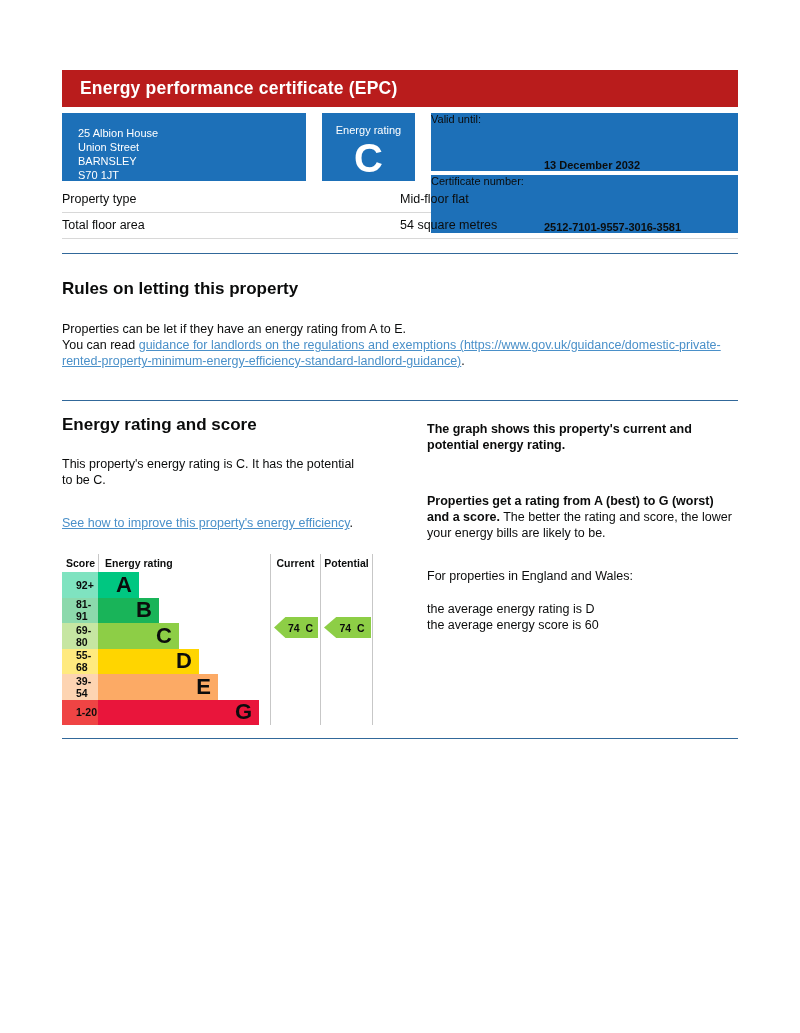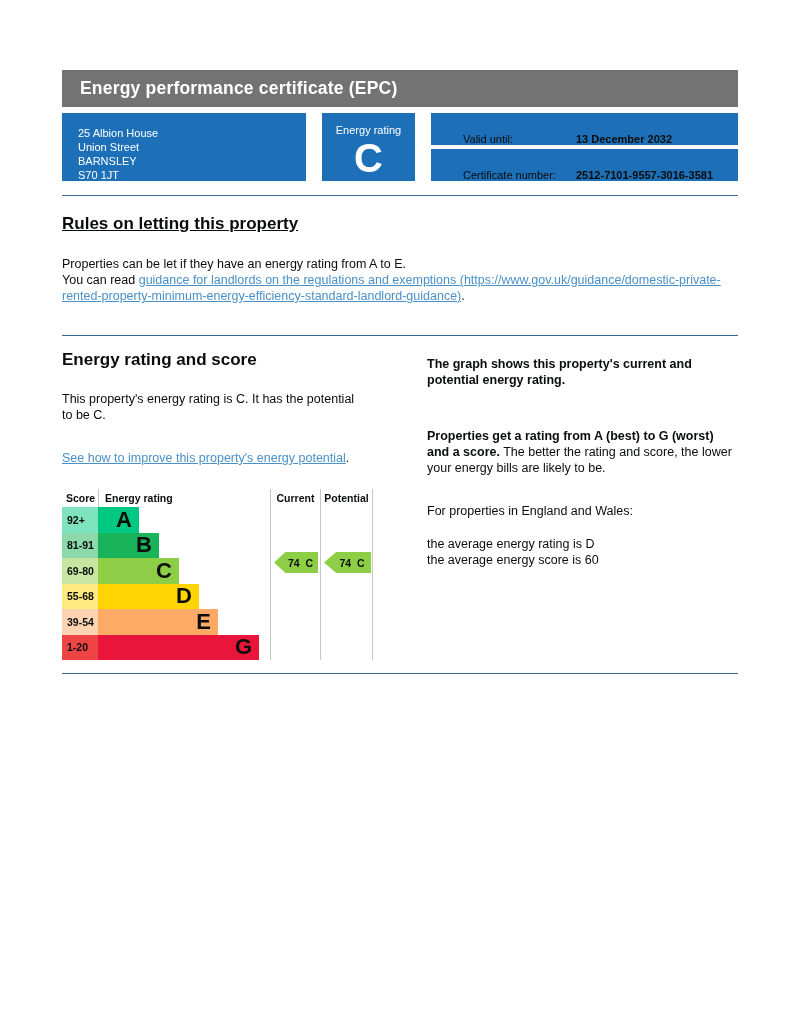--- a/index.html
+++ b/index.html
@@ -6,53 +6,53 @@
   html,body { background:#ffffff; }
   body {
     width:800px; height:1033px; position:relative;
     font-family:"Liberation Sans","DejaVu Sans",sans-serif;
     color:#0b0c0c; -webkit-font-smoothing:antialiased;
   }
   .page { width:676px; margin:70px 0 0 62px; }
 
   
   .title-bar {
-    background:#737373; color:#ffffff; height:37px;
+    background:#b91c1c; color:#ffffff; height:37px;
     display:flex; align-items:center; padding-left:18px;
     font-size:17.5px; font-weight:bold; letter-spacing:.2px;
   }
 
   
   .panels { display:flex; gap:16px; margin-top:6px; height:68px; }
   .panel { background:#1d70b8; color:#ffffff; }
   .panel-address { width:244px; padding:13px 0 0 16px; font-size:11px; line-height:14px; }
   .panel-rating { width:93px; text-align:center; padding-top:11px; }
   .panel-rating .rating-label { font-size:11px; }
   .panel-rating .rating-letter { font-size:40px; font-weight:bold; line-height:44px; }
   .panel-meta { flex:1; display:flex; flex-direction:column; gap:4px; background:transparent; }
   .panel-meta .meta-row {
-    background:#1d70b8; flex:1; display:flex; align-items:flex-end;
-    padding-left:32px; font-size:11px;
+    background:#1d70b8; flex:1; display:flex; align-items:flex-start;
+    padding-left:0; font-size:11px;
   }
   .meta-row .meta-label { width:113px; }
-  .meta-row .meta-value { font-weight:bold; }
+  .meta-row .meta-value { font-weight:bold;margin-top:46px; }
 
   
   .facts { margin-top:6px; }
   .fact-row { display:flex; padding:6px 0 6px 0; border-bottom:1px solid #d8d8d8; font-size:12.5px; line-height:13px; }
   .fact-label { width:338px; }
 
   hr.rule { border:none; border-top:1px solid #31689a; }
   .rule-1 { margin-top:14px; }
   .rule-2 { margin-top:31px; }
   .rule-3 { margin-top:13px; }
 
   
   h2.section-h { font-size:17px; line-height:20px; font-weight:bold; }
-  .rules-h { margin-top:18px;text-decoration:underline; }
+  .rules-h { margin-top:25px; }
   .para { font-size:12.5px; line-height:16px; }
   .rules-p1 { margin-top:22px; }
   .rules-p2 { }
   a.link { color:#4a90c9; text-decoration:underline; cursor:pointer; }
 
   
   .columns { display:flex; margin-top:14px; }
   .col-left { width:311px; }
   .col-right { width:311px; margin-left:54px; }
   .col-left .para { margin-top:21px; }
@@ -62,21 +62,21 @@
   .col-right .p3 { margin-top:27px; }
   .col-right .p4 { margin-top:17px; }
 
   
   .chart { margin-top:23px; width:311px; display:flex; font-size:10.5px; }
   .chart-bands { width:208px; }
   .chart-head { height:18px; display:flex; font-weight:bold; align-items:center; }
   .chart-bands .chart-head .h-score { width:36px; padding-left:4px; }
   .chart-bands .chart-head .h-rating { border-left:1px solid #c7c7c7; padding-left:6px; flex:1; align-self:stretch; display:flex; align-items:center; }
   .band-row { height:25.5px; display:flex; }
-  .band-score { width:36px; display:flex; align-items:center; padding-left:5px; font-weight:bold; }
+  .band-score { width:36px; display:flex; align-items:center; padding-left:14px; font-weight:bold; }
   .band-bar { display:flex; align-items:center; justify-content:flex-end; padding-right:7px; font-weight:bold; font-size:22px; line-height:22px; color:#0b0c0c; }
   .row-a .band-score{background:#7fe3c0} .row-a .band-bar{width:41px;background:#00c781}
   .row-b .band-score{background:#8cd9ac} .row-b .band-bar{width:61px;background:#19b459}
   .row-c .band-score{background:#c6e6a2} .row-c .band-bar{width:81px;background:#8dce46}
   .row-d .band-score{background:#ffea7f} .row-d .band-bar{width:101px;background:#ffd500}
   .row-e .band-score{background:#fdd4b2} .row-e .band-bar{width:120px;background:#fcaa65}
   .row-f .band-score{background:#f7bf91} .row-f .band-bar{width:140px;background:#ef8023}
   .row-g .band-score{background:#ef4444} .row-g .band-bar{width:161px;background:#e9153b}
   .chart-col { position:relative; border-left:1px solid #c7c7c7; }
   .chart-col .chart-head { justify-content:center; }
@@ -116,34 +116,44 @@
         <span class="meta-label">Valid until:</span>
         <span class="meta-value">13 December 2032</span>
       </div>
       <div class="meta-row">
         <span class="meta-label">Certificate number:</span>
         <span class="meta-value">2512-7101-9557-3016-3581</span>
       </div>
     </div>
   </div>
 
+  <div class="facts">
+    <div class="fact-row">
+      <span class="fact-label">Property type</span>
+      <span class="fact-value">Mid-floor flat</span>
+    </div>
+    <div class="fact-row">
+      <span class="fact-label">Total floor area</span>
+      <span class="fact-value">54 square metres</span>
+    </div>
+  </div>
 
   <hr class="rule rule-1">
 
   <h2 class="section-h rules-h">Rules on letting this property</h2>
   <p class="para rules-p1">Properties can be let if they have an energy rating from A to E.</p>
   <p class="para rules-p2"><span>You can read </span><a class="link">guidance for landlords on the regulations and exemptions (https://www.gov.uk/guidance/domestic-private-rented-property-minimum-energy-efficiency-standard-landlord-guidance)</a><span>.</span></p>
 
   <hr class="rule rule-2">
 
   <div class="columns">
     <div class="col-left">
       <h2 class="section-h">Energy rating and score</h2>
       <p class="para" style="width:300px">This property's energy rating is C. It has the potential to be C.</p>
-      <span class="improve-link"><a class="link">See how to improve this property's energy potential</a><span>.</span></span>
+      <span class="improve-link"><a class="link">See how to improve this property's energy efficiency</a><span>.</span></span>
 
       <div class="chart">
         <div class="chart-bands">
           <div class="chart-head">
             <span class="h-score">Score</span>
             <span class="h-rating">Energy rating</span>
           </div>
           <div class="band-row row-a">
             <span class="band-score">92+</span>
             <span class="band-bar">A</span>

